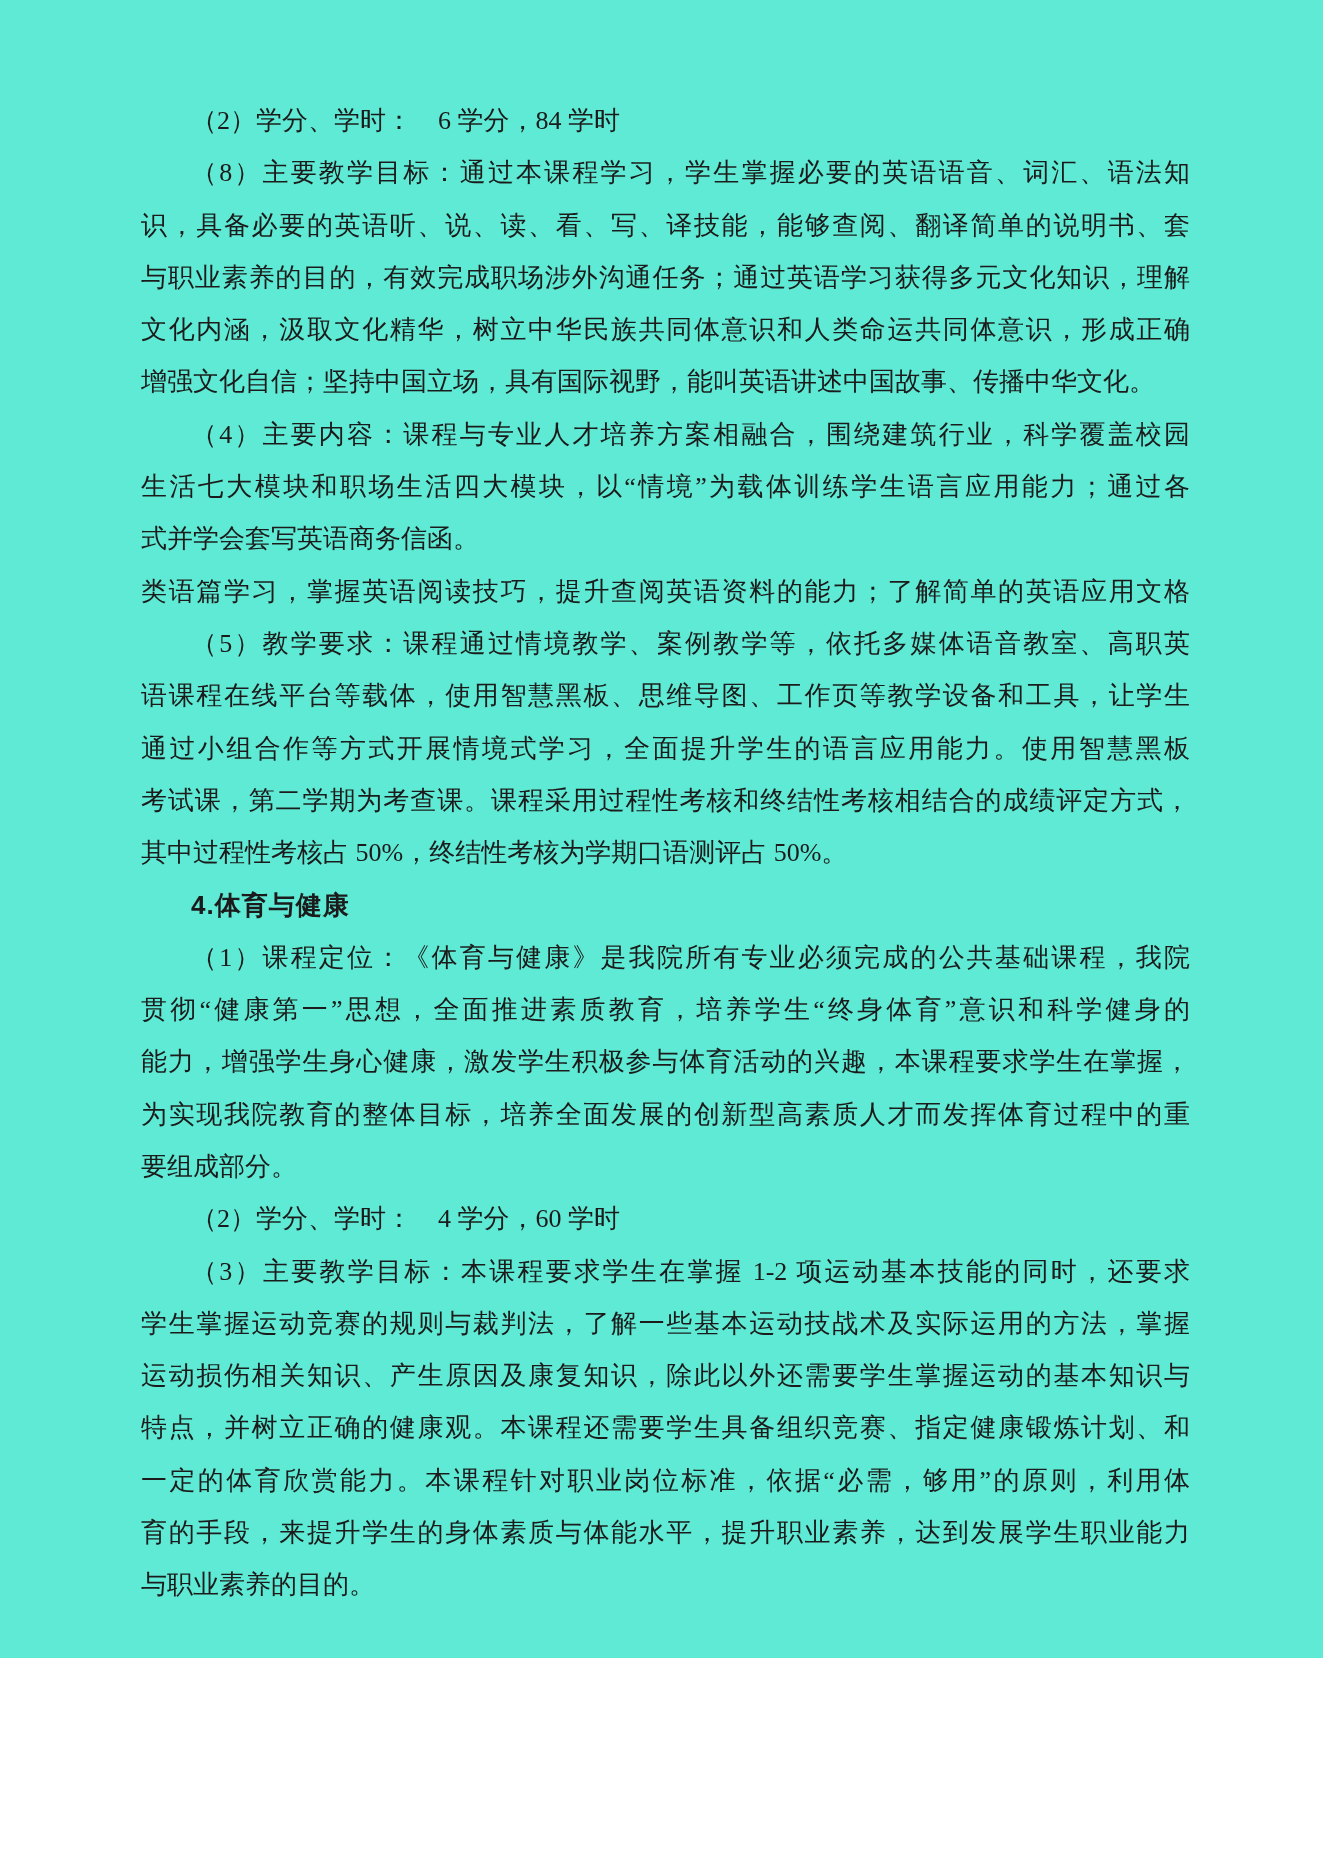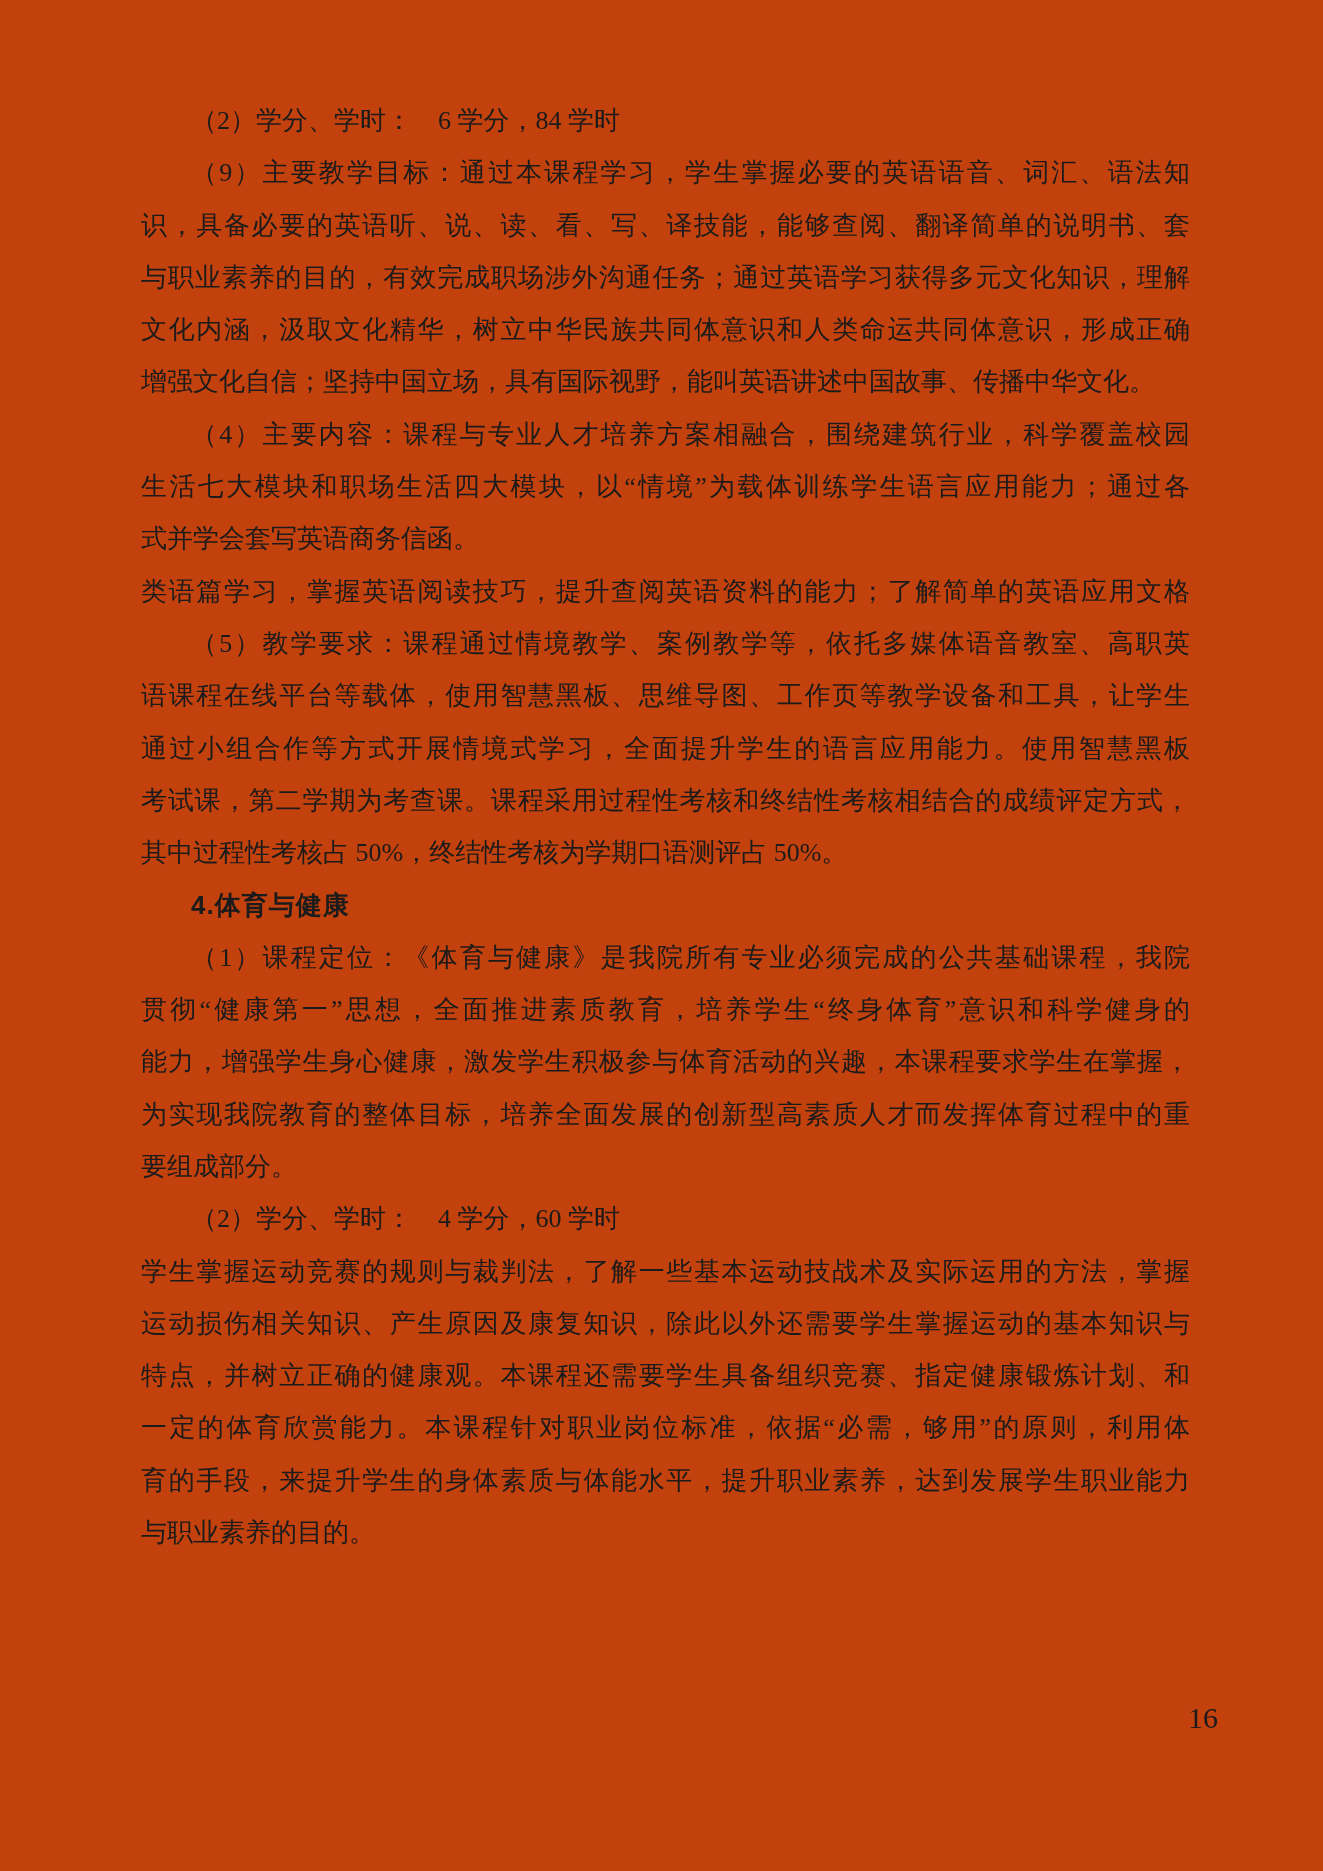--- a/index.html
+++ b/index.html
@@ -3,22 +3,22 @@
 <meta charset="utf-8">
 <style>
   html, body {
     margin: 0;
     padding: 0;
     background: #ffffff;
   }
   .page {
     position: relative;
     width: 1323px;
-    height: 1871px;
-    background: #c2410c;
+    height: 1658px;
+    background: #5eead4;
     color: #1b1b1b;
     font-family: "Liberation Serif", "DejaVu Serif", serif;
     overflow: hidden;
   }
   .text-block {
     position: absolute;
     left: 141px;
     top: 95px;
     width: 1049px;
     font-size: 26px;
@@ -48,41 +48,42 @@
     line-height: 36px;
     color: #1b1b1b;
   }
 </style>
 </head>
 <body>
 
 <div class="page">
   <div class="text-block">
       <div class="line indent">（2）学分、学时：　6 学分，84 学时</div>
-      <div class="line indent justify">（9）主要教学目标：通过本课程学习，学生掌握必要的英语语音、词汇、语法知</div>
+      <div class="line indent justify">（8）主要教学目标：通过本课程学习，学生掌握必要的英语语音、词汇、语法知</div>
       <div class="line justify">识，具备必要的英语听、说、读、看、写、译技能，能够查阅、翻译简单的说明书、套</div>
       <div class="line justify">与职业素养的目的，有效完成职场涉外沟通任务；通过英语学习获得多元文化知识，理解</div>
       <div class="line justify">文化内涵，汲取文化精华，树立中华民族共同体意识和人类命运共同体意识，形成正确</div>
       <div class="line">增强文化自信；坚持中国立场，具有国际视野，能叫英语讲述中国故事、传播中华文化。</div>
       <div class="line indent justify">（4）主要内容：课程与专业人才培养方案相融合，围绕建筑行业，科学覆盖校园</div>
       <div class="line justify">生活七大模块和职场生活四大模块，以“情境”为载体训练学生语言应用能力；通过各</div>
       <div class="line">式并学会套写英语商务信函。</div>
       <div class="line justify">类语篇学习，掌握英语阅读技巧，提升查阅英语资料的能力；了解简单的英语应用文格</div>
       <div class="line indent justify">（5）教学要求：课程通过情境教学、案例教学等，依托多媒体语音教室、高职英</div>
       <div class="line justify">语课程在线平台等载体，使用智慧黑板、思维导图、工作页等教学设备和工具，让学生</div>
       <div class="line justify">通过小组合作等方式开展情境式学习，全面提升学生的语言应用能力。使用智慧黑板</div>
       <div class="line justify">考试课，第二学期为考查课。课程采用过程性考核和终结性考核相结合的成绩评定方式，</div>
       <div class="line">其中过程性考核占 50%，终结性考核为学期口语测评占 50%。</div>
       <div class="line indent heading">4.体育与健康</div>
       <div class="line indent justify">（1）课程定位：《体育与健康》是我院所有专业必须完成的公共基础课程，我院</div>
       <div class="line justify">贯彻“健康第一”思想，全面推进素质教育，培养学生“终身体育”意识和科学健身的</div>
       <div class="line justify">能力，增强学生身心健康，激发学生积极参与体育活动的兴趣，本课程要求学生在掌握，</div>
       <div class="line justify">为实现我院教育的整体目标，培养全面发展的创新型高素质人才而发挥体育过程中的重</div>
       <div class="line">要组成部分。</div>
       <div class="line indent">（2）学分、学时：　4 学分，60 学时</div>
+      <div class="line indent justify">（3）主要教学目标：本课程要求学生在掌握 1-2 项运动基本技能的同时，还要求</div>
       <div class="line justify">学生掌握运动竞赛的规则与裁判法，了解一些基本运动技战术及实际运用的方法，掌握</div>
       <div class="line justify">运动损伤相关知识、产生原因及康复知识，除此以外还需要学生掌握运动的基本知识与</div>
       <div class="line justify">特点，并树立正确的健康观。本课程还需要学生具备组织竞赛、指定健康锻炼计划、和</div>
       <div class="line justify">一定的体育欣赏能力。本课程针对职业岗位标准，依据“必需，够用”的原则，利用体</div>
       <div class="line justify">育的手段，来提升学生的身体素质与体能水平，提升职业素养，达到发展学生职业能力</div>
       <div class="line">与职业素养的目的。</div>
     </div>
   <div class="page-number">16</div>
 </div>
 

